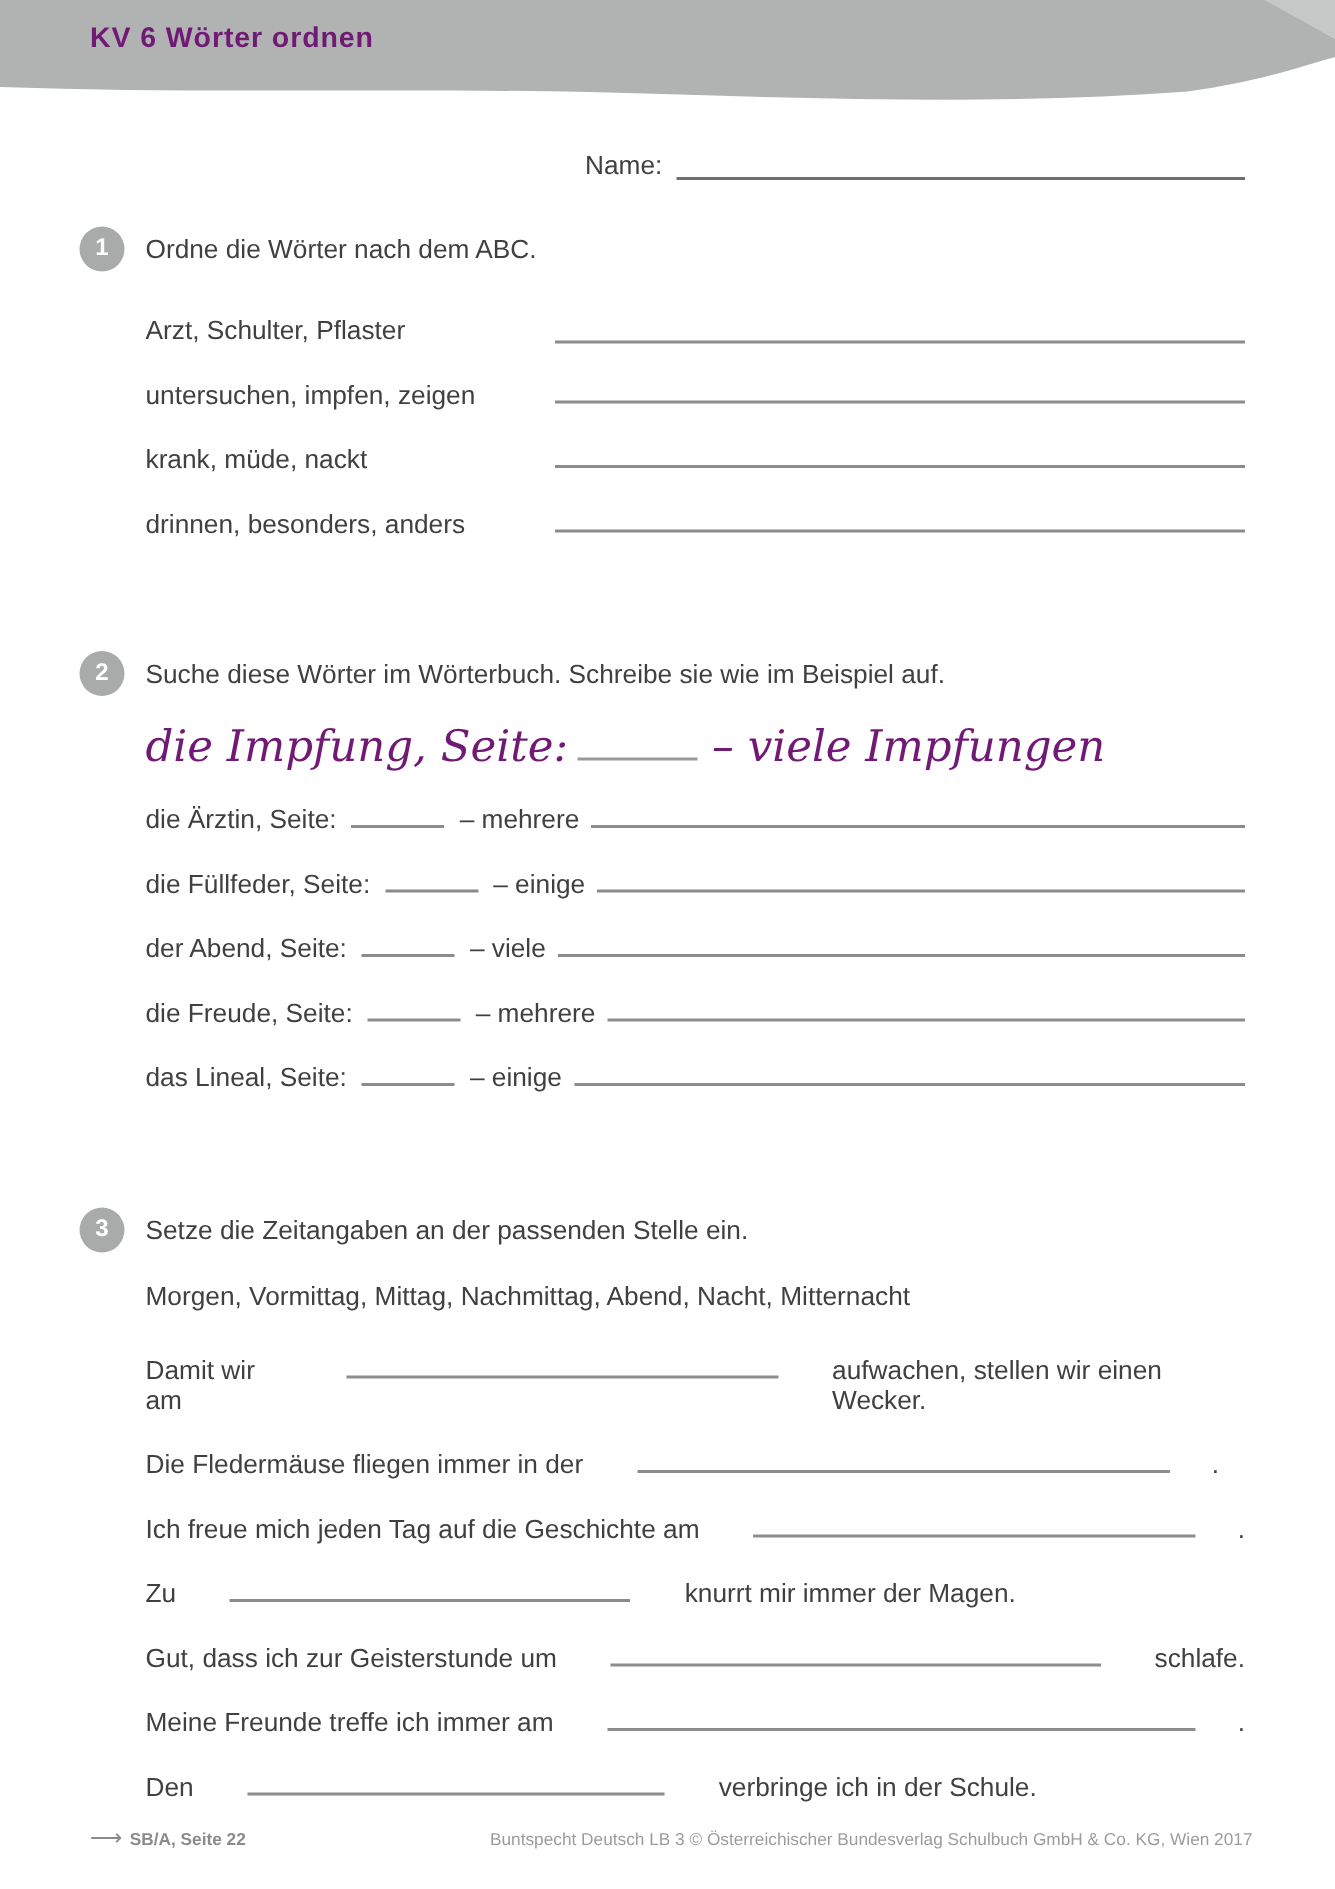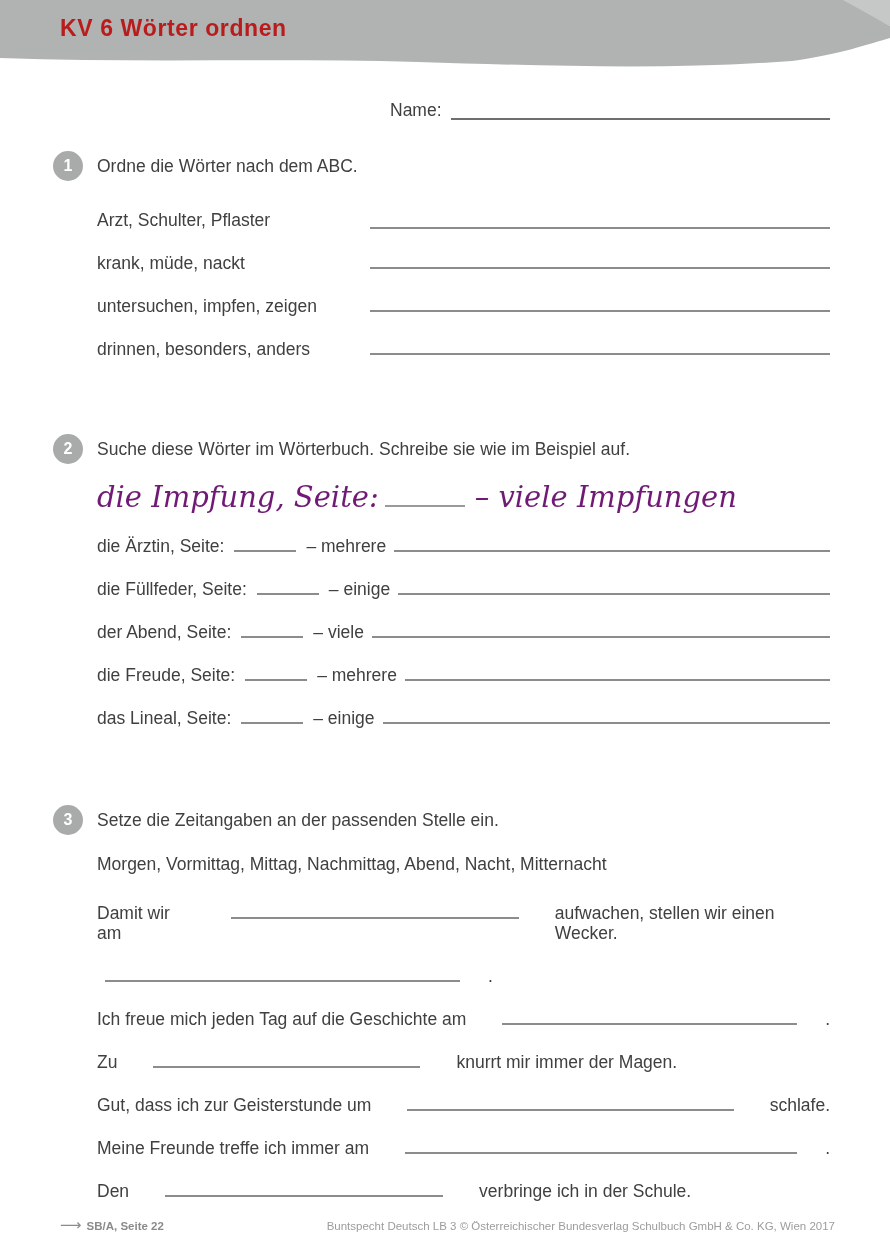--- a/index.html
+++ b/index.html
@@ -10,21 +10,21 @@
     color:#404040;
     position:relative;
     overflow:hidden;
   }
   .page { position:absolute; inset:0; background:#fff; }
 
   
   .header-wave { position:absolute; top:0; left:0; width:890px; height:80px; }
   .page-title {
     position:absolute; left:60px; top:15px;
-    color:#b91c1c; font-size:23px; font-weight:bold; letter-spacing:0.6px;
+    color:#701a75; font-size:19px; font-weight:bold; letter-spacing:0.6px;
   }
 
   
   .content { position:absolute; left:97px; right:60px; top:100px; font-size:17.5px; line-height:20px; }
 
   .name-row { display:flex; align-items:flex-end; margin-left:293px; }
   .name-row .lbl { flex:0 0 auto; padding-right:9px; }
   .name-line { flex:1; height:16px; border-bottom:2px solid #6e6e6e; }
 
   .task-header { position:relative; }
@@ -101,25 +101,25 @@
     <div class="task-header t1">
       <span class="num-circle">1</span>
       <span>Ordne die Wörter nach dem ABC.</span>
     </div>
     <div class="rows1">
       <div class="row">
         <span class="row-label">Arzt, Schulter, Pflaster</span>
         <span class="blank grow"></span>
       </div>
       <div class="row">
+        <span class="row-label">untersuchen, impfen, zeigen</span>
+        <span class="blank grow"></span>
+      </div>
+      <div class="row">
         <span class="row-label">krank, müde, nackt</span>
-        <span class="blank grow"></span>
-      </div>
-      <div class="row">
-        <span class="row-label">untersuchen, impfen, zeigen</span>
         <span class="blank grow"></span>
       </div>
       <div class="row">
         <span class="row-label">drinnen, besonders, anders</span>
         <span class="blank grow"></span>
       </div>
     </div>
 
     <div class="task-header t2">
       <span class="num-circle">2</span>
@@ -168,20 +168,21 @@
       <span>Setze die Zeitangaben an der passenden Stelle ein.</span>
     </div>
     <div class="word-bank">Morgen, Vormittag, Mittag, Nachmittag, Abend, Nacht, Mitternacht</div>
     <div class="rows3">
       <div class="row">
         <span>Damit wir am</span>
         <span class="blank w288 pad-l pad-r"></span>
         <span>aufwachen, stellen wir einen Wecker.</span>
       </div>
       <div class="row">
+        <span>Die Fledermäuse fliegen immer in der</span>
         <span class="blank w355 pad-l"></span>
         <span>.</span>
       </div>
       <div class="row">
         <span>Ich freue mich jeden Tag auf die Geschichte am</span>
         <span class="blank grow pad-l"></span>
         <span>.</span>
       </div>
       <div class="row">
         <span>Zu</span>

